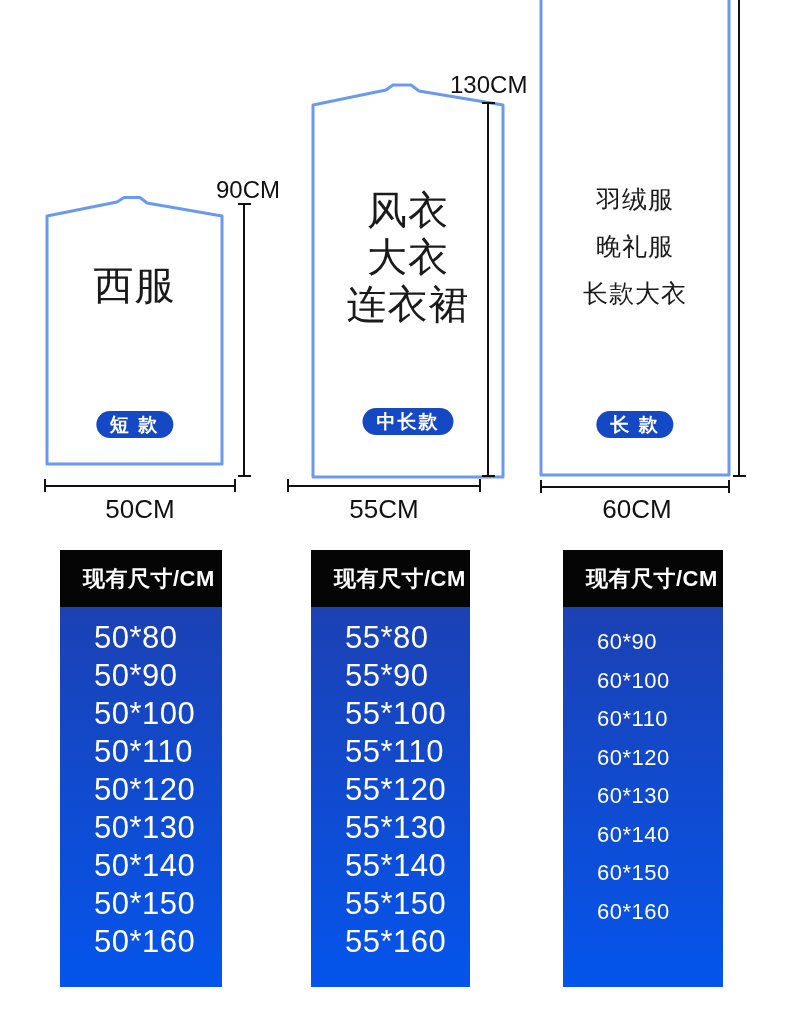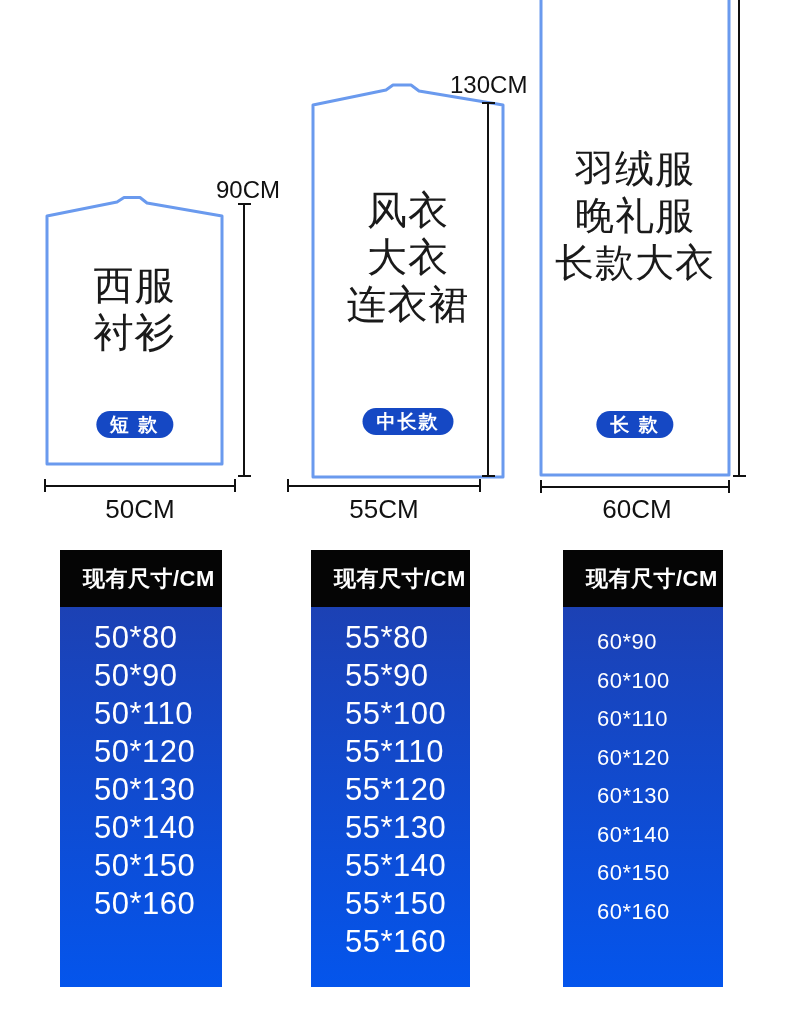--- a/index.html
+++ b/index.html
@@ -62,21 +62,20 @@
 <body>
 
 <div class="page">
 
   <div class="bag" style="left:45px;top:196px;width:179px;height:270px;">
     <svg width="179" height="270" viewBox="0 0 179 270">
       <path d="M 2,20 L 72,6 L 79,1.5 L 95,1.5 L 102,7 L 177,20 L 177,268 L 2,268 Z" fill="#ffffff" stroke="var(--bag-outline)" stroke-width="3" stroke-linejoin="round"></path>
     </svg>
     <div class="bag-text" style="top:66px;">
       <div>西服</div>
-      <div>衬衫</div>
     </div>
     <div class="badge" style="top:215px;">短 款</div>
   </div>
 
   <div class="dim-label" style="left:216px;top:176px;width:56px;">90CM</div>
   <div class="dimv" style="left:243px;top:203px;height:274px;"></div>
   <div class="tickh" style="left:238px;top:203px;"></div>
   <div class="tickh" style="left:238px;top:475px;"></div>
   <div class="dimh" style="left:44px;top:485px;width:192px;"></div>
   <div class="tickv" style="left:44px;top:479px;"></div>
@@ -101,40 +100,41 @@
   <div class="tickh" style="left:482px;top:475px;"></div>
   <div class="dimh" style="left:287px;top:485px;width:194px;"></div>
   <div class="tickv" style="left:287px;top:479px;"></div>
   <div class="tickv" style="left:479px;top:479px;"></div>
   <div class="dim-label width" style="left:334px;top:494px;width:100px;">55CM</div>
 
   <div class="bag" style="left:539px;top:0px;width:192px;height:477px;">
     <svg width="192" height="477" viewBox="0 0 192 477">
       <path d="M 2,0 L 2,475 L 190,475 L 190,0" fill="#ffffff" stroke="var(--bag-outline)" stroke-width="3" stroke-linejoin="round"></path>
     </svg>
-    <div class="bag-text" style="top:145px;font-size:39px;">
+    <div class="bag-text" style="top:176px;font-size:25px;">
       <div>羽绒服</div>
       <div>晚礼服</div>
       <div>长款大衣</div>
     </div>
     <div class="badge" style="top:411px;">长 款</div>
   </div>
 
   <div class="dimv" style="left:738px;top:0px;height:477px;"></div>
   <div class="tickh" style="left:733px;top:475px;"></div>
   <div class="dimh" style="left:540px;top:486px;width:190px;"></div>
   <div class="tickv" style="left:540px;top:480px;"></div>
   <div class="tickv" style="left:728px;top:480px;"></div>
   <div class="dim-label width" style="left:587px;top:494px;width:100px;">60CM</div>
 
   <div class="size-table t1" style="left:60px;">
     <div class="size-table-header">现有尺寸/CM</div>
     <div class="size-table-body">
       <div class="size-row">50*80</div>
       <div class="size-row">50*90</div>
+      <div class="size-row">50*100</div>
       <div class="size-row">50*110</div>
       <div class="size-row">50*120</div>
       <div class="size-row">50*130</div>
       <div class="size-row">50*140</div>
       <div class="size-row">50*150</div>
       <div class="size-row">50*160</div>
     </div>
   </div>
 
   <div class="size-table t2" style="left:311px;width:159px;">

